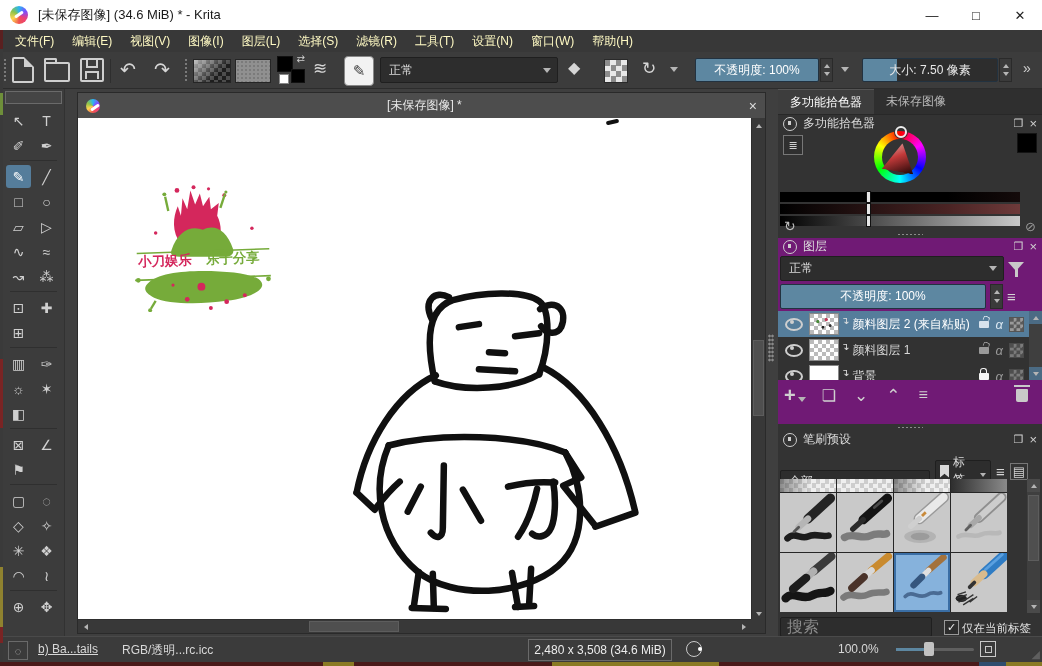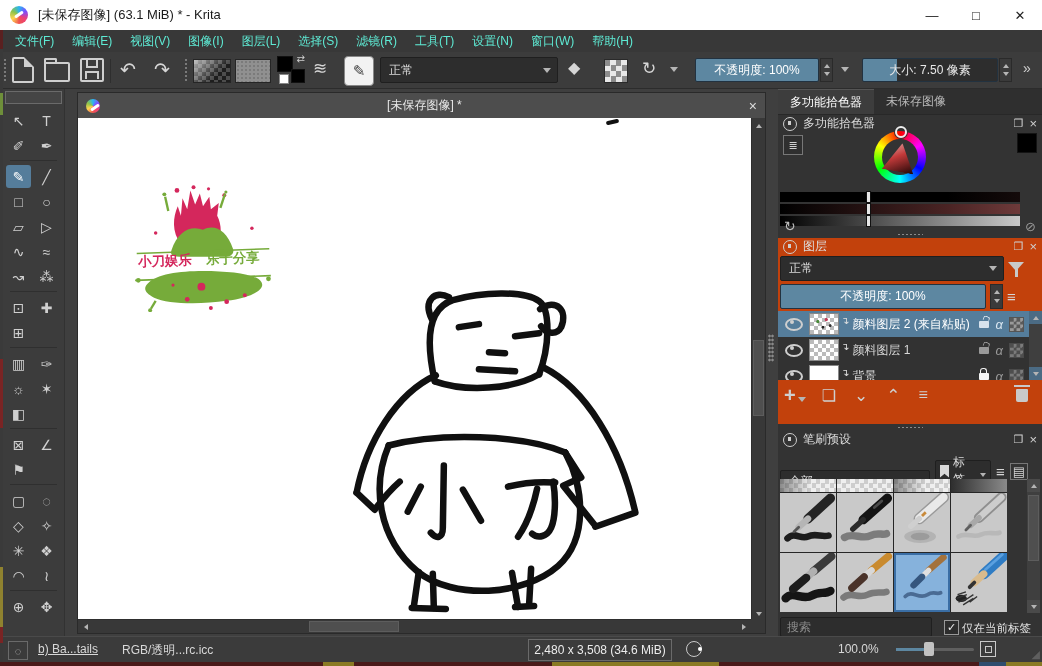--- a/index.html
+++ b/index.html
@@ -9,21 +9,21 @@
   
   .titlebar{position:absolute;left:0;top:0;width:1042px;height:30px;background:#ffffff;display:flex;align-items:center;}
   .klogo{width:18px;height:18px;border-radius:50%;margin-left:10px;position:relative;
          background:conic-gradient(#29b6f2,#7c4dff,#ec407a,#ef5350,#ffd54f,#8bc34a,#29b6f2);}
   .klogo::after{content:"";position:absolute;left:4px;top:7px;width:10px;height:3px;background:#fff;border-radius:2px;transform:rotate(-35deg);}
   .wtitle{margin-left:10px;font-size:13px;color:#1b1b1b;}
   .wbtns{margin-left:auto;display:flex;height:30px;}
   .wbtn{width:44px;height:30px;display:flex;align-items:center;justify-content:center;font-size:13px;color:#222;}
   
   .menubar{position:absolute;left:0;top:30px;width:1042px;height:22px;background:#383838;display:flex;align-items:center;padding-left:6px;box-sizing:border-box;}
-  .mitem{padding:2px 9px;font-size:12px;color:#5eead4;white-space:nowrap;}
+  .mitem{padding:2px 9px;font-size:12px;color:#fef9c3;white-space:nowrap;}
   
   .maintb{position:absolute;left:0;top:52px;width:1042px;height:37px;background:#3c3c3c;border-bottom:1px solid #2c2c2c;box-sizing:border-box;}
   .grip{width:5px;height:24px;background-image:radial-gradient(#7a7a7a 1px,transparent 1.3px);background-size:4px 4px;}
   .tbtn{display:flex;align-items:center;justify-content:center;color:#d6d6d6;}
   .docico{width:18px;height:22px;border:2px solid #cfcfcf;border-radius:2px;position:relative;background:#3c3c3c;}
   .docico.new::after{content:"";position:absolute;right:-2px;top:-2px;border:5px solid #3c3c3c;border-left-color:#cfcfcf;border-bottom-color:#cfcfcf;}
   .folderico{width:22px;height:16px;background:#3c3c3c;border:2px solid #cfcfcf;border-radius:2px;position:relative;margin-top:5px;}
   .folderico::before{content:"";position:absolute;left:-2px;top:-6px;width:9px;height:4px;border:2px solid #cfcfcf;border-bottom:none;border-radius:2px 2px 0 0;}
   .saveico{width:20px;height:20px;border:2px solid #cfcfcf;border-radius:2px;position:relative;}
   .saveico::before{content:"";position:absolute;left:4px;top:0;width:8px;height:6px;border:2px solid #cfcfcf;border-top:none;}
@@ -131,21 +131,21 @@
   
   .bkm{width:9px;height:13px;background:#d8d8d8;clip-path:polygon(0 0,100% 0,100% 100%,50% 72%,0 100%);flex:none;}
   .tile{width:56px;height:59px;background:#c9c9c9;position:relative;overflow:hidden;flex:none;}
   .tile.sel{background:#86b2dc;outline:2px solid #3a6ea5;outline-offset:-2px;}
   .ptile{width:56px;height:13px;position:relative;overflow:hidden;flex:none;
      background:conic-gradient(#efefef 25%,#cdcdcd 0 50%,#efefef 0 75%,#cdcdcd 0);background-size:9px 9px;}
   .ptile.dark{background:linear-gradient(90deg,#2e2e2e,#8a8a8a);}
   .ptile.fade::after{content:"";position:absolute;inset:0;background:linear-gradient(90deg,rgba(40,40,40,.5),transparent 55%);}
   .bgrid{position:absolute;left:2px;top:48px;width:227px;display:flex;flex-wrap:wrap;gap:1px;background:#262626;padding-top:0;}
   .bscroll{position:absolute;right:2px;top:48px;width:13px;height:134px;background:#3f3f3f;}
-  .sinput{position:absolute;left:2px;top:3px;width:152px;height:20px;background:#2d2d2d;border:1px solid #1f1f1f;border-radius:2px;color:#d8d8d8;font-size:12px;padding:0 6px;box-sizing:border-box;font-family:inherit;}
+  .sinput{position:absolute;left:2px;top:3px;width:152px;height:20px;background:#2d2d2d;border:1px solid #1f1f1f;border-radius:2px;color:#d8d8d8;font-size:16px;padding:0 6px;box-sizing:border-box;font-family:inherit;}
   .sinput::placeholder{color:#8a8a8a;}
   .cbx{position:absolute;left:166px;top:6px;width:13px;height:13px;border:1px solid #999;background:#2d2d2d;color:#eee;font-size:11px;display:flex;align-items:center;justify-content:center;}
   
   .sb{position:absolute;left:0;top:636px;width:1042px;height:26px;background:#3b3b3b;border-top:1px solid #4a4a4a;font-size:12px;color:#d8d8d8;box-sizing:border-box;}
   .sb .ibox{position:absolute;left:8px;top:4px;width:18px;height:17px;border:1px solid #6a6a6a;display:flex;align-items:center;justify-content:center;font-size:11px;color:#cfcfcf;}
   .dimbox{position:absolute;left:528px;top:2px;width:142px;height:20px;border:1px solid #6a6a6a;display:flex;align-items:center;justify-content:center;color:#ececec;}
   .dial{position:absolute;left:686px;top:4px;width:16px;height:16px;border:1.5px solid #c9c9c9;border-radius:50%;box-sizing:border-box;}
   .dial::after{content:"";position:absolute;right:-1px;top:5px;width:4px;height:4px;border-radius:50%;background:#fff;}
   .ztrack{position:absolute;left:896px;top:11px;width:78px;height:3px;background:#5f5f5f;border-radius:2px;}
   .zfill{position:absolute;left:0;top:0;height:3px;width:32px;background:#5d87a1;}
@@ -160,21 +160,21 @@
     background:linear-gradient(90deg,#4a1a1a 0 31%,#8a7a24 31% 34%,#4a1a1a 34% 53%,#8a7a24 53% 69%,#4a1a1a 69% 94%,#2f4d6e 94% 96.5%,#8a7a24 96.5%);}
   .glyph{font-size:16px;color:#d6d6d6;}
 </style>
 </head>
 <body>
 
 <div class="app">
 
   <div class="titlebar">
     <div class="klogo"></div>
-    <div class="wtitle">[未保存图像]  (63.1 MiB)  * - Krita</div>
+    <div class="wtitle">[未保存图像]  (34.6 MiB)  * - Krita</div>
     <div class="wbtns">
       <div class="wbtn">—</div>
       <div class="wbtn">□</div>
       <div class="wbtn">✕</div>
     </div>
   </div>
 
   <div class="menubar">
     <span class="mitem">文件(F)</span>
     <span class="mitem">编辑(E)</span>
@@ -451,21 +451,21 @@
             <div class="handle"></div>
           </div>
         <div class="gbar g3" style="top:101px;">
             <div class="handle"></div>
           </div>
         <span class="glyph" style="position:absolute;left:6px;bottom:-3px;font-size:14px;color:#bdbdbd;">↻</span>
         <span class="glyph" style="position:absolute;right:6px;bottom:-3px;font-size:13px;color:#9a9a9a;">⊘</span>
       </div>
       <div class="hdots"></div>
 
-      <div style="position:relative;height:186px;background:#c2410c;">
+      <div style="position:relative;height:186px;background:#701a75;">
         <div class="phead">
           <span class="lockc"></span>
           <span>图层</span>
           <span class="pico">❐</span>
           <span class="pico2">×</span>
         </div>
         <div style="display:flex;align-items:center;padding:1px 2px;gap:4px;">
           <div class="ddown" style="width:224px;height:25px;">
             <span class="lbl">正常</span>
             <span class="caret" style="margin-right:6px;"></span>

